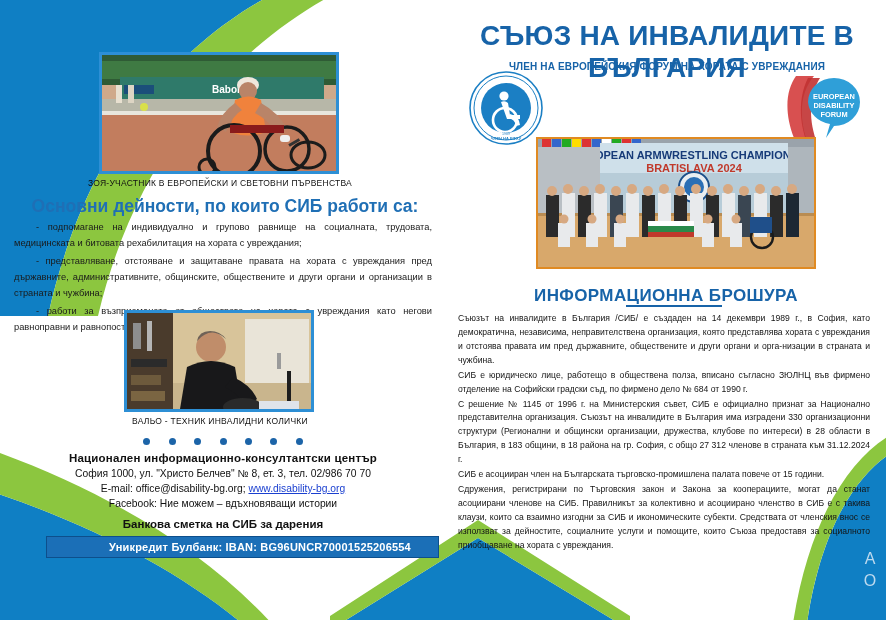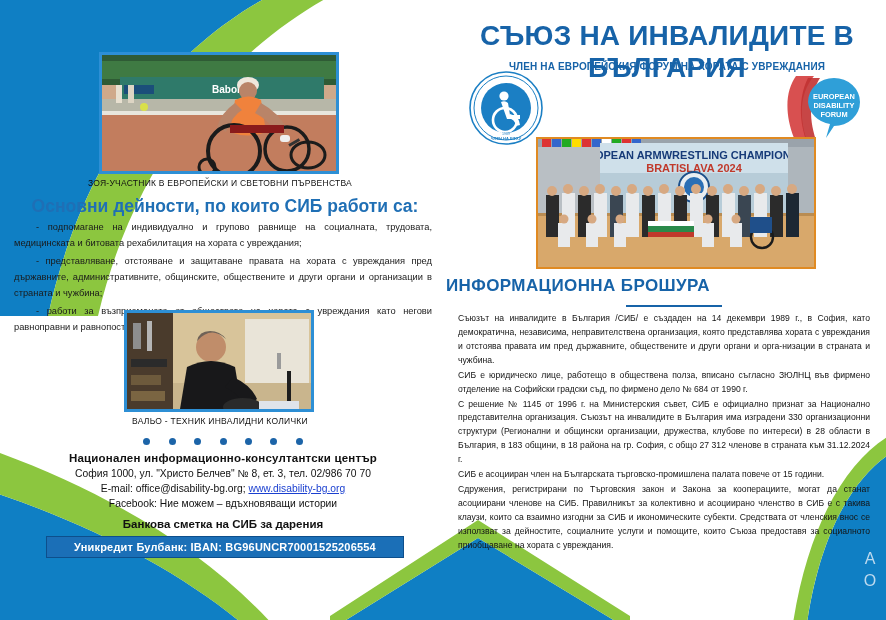--- a/index.html
+++ b/index.html
@@ -54,21 +54,21 @@
   .contact .c-line{font-size:10.3px;line-height:1.45;}
   .contact .lbl{font-weight:normal;}
   .contact a.link{color:#1a3fd0;text-decoration:underline;}
 
   .bank-title{position:absolute;left:10px;top:518px;width:426px;text-align:center;
     font-size:11.5px;font-weight:bold;color:#111;}
   .iban-bar{
     position:absolute;left:46px;top:536px;width:356px;height:20px;
     background:#1b6fb7;border:1px solid #0d4f8c;
     color:#fff;font-size:11px;font-weight:bold;letter-spacing:.2px;
-    display:flex;align-items:center;justify-content:center;
+    display:flex;align-items:center;justify-content:center;padding-left:35px;
   }
 
   
   .right-col{position:absolute;left:446px;top:0;width:440px;height:620px;}
 
   .org-title{
     position:absolute;left:8px;top:20px;width:426px;text-align:center;
     font-size:28px;font-weight:bold;color:#1763a8;letter-spacing:.2px;
   }
   .org-sub{
@@ -80,21 +80,21 @@
   #logo-sib{position:absolute;left:468px;top:70px;width:76px;height:76px;}
   
   #logo-edf{position:absolute;left:786px;top:72px;width:80px;height:72px;}
 
   #photo-armwrestling{
     position:absolute;left:536px;top:137px;width:280px;height:132px;
     border:2px solid #e08a22;box-sizing:border-box;overflow:hidden;
   }
 
   .brochure-title{
-    position:absolute;left:446px;top:276px;width:440px;
+    position:absolute;left:446px;top:286px;width:440px;text-align:center;
     font-size:17px;font-weight:bold;color:#1763a8;letter-spacing:.4px;
   }
   .brochure-rule{position:absolute;left:626px;top:305px;width:96px;height:2px;background:#1763a8;}
 
   .body-text{
     position:absolute;left:458px;top:312px;width:412px;
     font-size:8.6px;line-height:1.62;color:#141414;text-align:justify;
   }
   .body-text p{margin:0 0 1px 0;}
 

